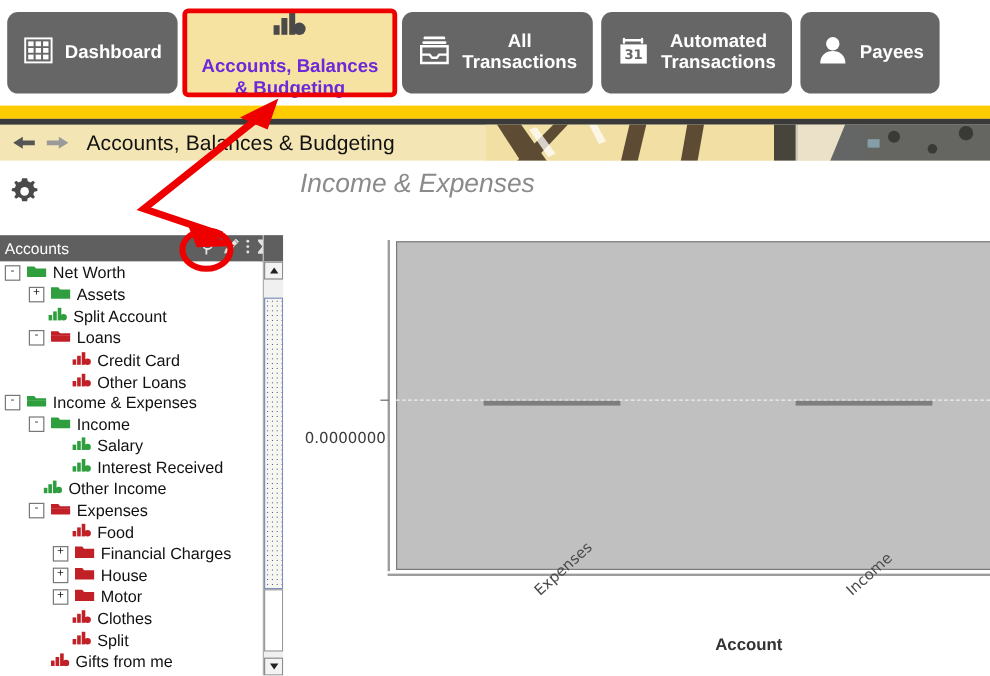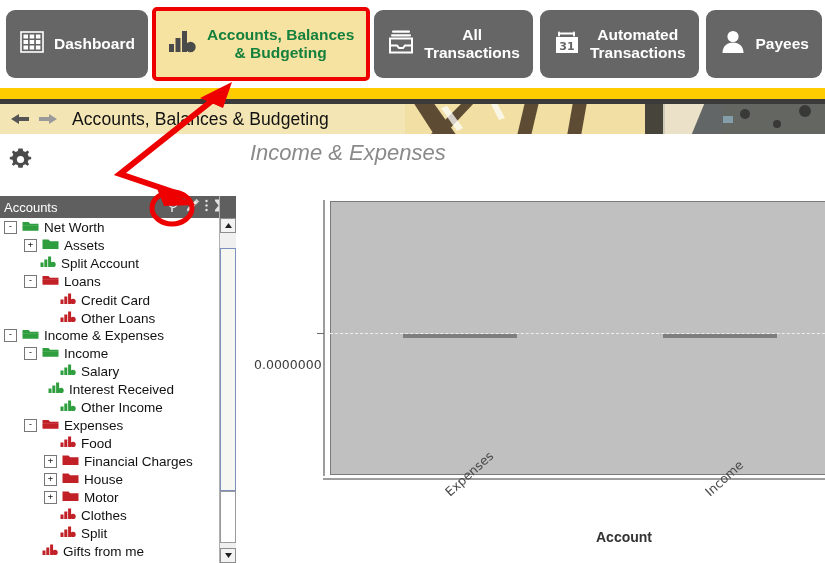--- a/index.html
+++ b/index.html
@@ -16,23 +16,24 @@
   }
   .tab{
     height:68px;border-radius:9px;background:#666666;
     display:flex;align-items:center;justify-content:center;
     gap:9px;padding:0 13px;box-sizing:border-box;
     color:#ffffff;font-weight:bold;font-size:15.5px;
     position:relative;flex:none;
   }
   .tab .lbl{line-height:1.15;text-align:center;white-space:pre-line;}
   .tab.selected{
-    background:#f7e3a1;color:#15803d;
+    background:#f7e3a1;color:#6d28d9;
     outline:4px solid #ee0000;outline-offset:-1px;
     border-radius:2px;
+    flex-direction:column;
   }
   .tab-icon{flex:none;display:block;text-decoration:underline;}
 
   
   .banner{
     position:absolute;left:0;top:88px;width:825px;height:11px;
     background:#ffcc00;
   }
   .banner-dark{
     position:absolute;left:0;top:99px;width:825px;height:5px;
@@ -406,33 +407,33 @@
         <span class="nicon"><svg width="16" height="13" viewBox="0 0 16 13">
             <g fill="#2e9e3e">
               <rect x="0.5" y="7.5" width="3" height="4.5"></rect>
               <rect x="4.3" y="4.5" width="3" height="7.5"></rect>
               <rect x="8.1" y="1.5" width="3" height="10.5"></rect>
             </g>
             <circle cx="13" cy="9.4" r="2.7" fill="#2e9e3e"></circle>
           </svg></span>
         <span>Salary</span>
       </div>
-      <div class="node" style="padding-left: 32px;">
+      <div class="node" style="padding-left: 44px;">
         <span class="exp none"></span>
         <span class="nicon"><svg width="16" height="13" viewBox="0 0 16 13">
             <g fill="#2e9e3e">
               <rect x="0.5" y="7.5" width="3" height="4.5"></rect>
               <rect x="4.3" y="4.5" width="3" height="7.5"></rect>
               <rect x="8.1" y="1.5" width="3" height="10.5"></rect>
             </g>
             <circle cx="13" cy="9.4" r="2.7" fill="#2e9e3e"></circle>
           </svg></span>
         <span>Interest Received</span>
       </div>
-      <div class="node" style="padding-left: 44px;">
+      <div class="node" style="padding-left: 20px;">
         <span class="exp none"></span>
         <span class="nicon"><svg width="16" height="13" viewBox="0 0 16 13">
             <g fill="#2e9e3e">
               <rect x="0.5" y="7.5" width="3" height="4.5"></rect>
               <rect x="4.3" y="4.5" width="3" height="7.5"></rect>
               <rect x="8.1" y="1.5" width="3" height="10.5"></rect>
             </g>
             <circle cx="13" cy="9.4" r="2.7" fill="#2e9e3e"></circle>
           </svg></span>
         <span>Other Income</span>

